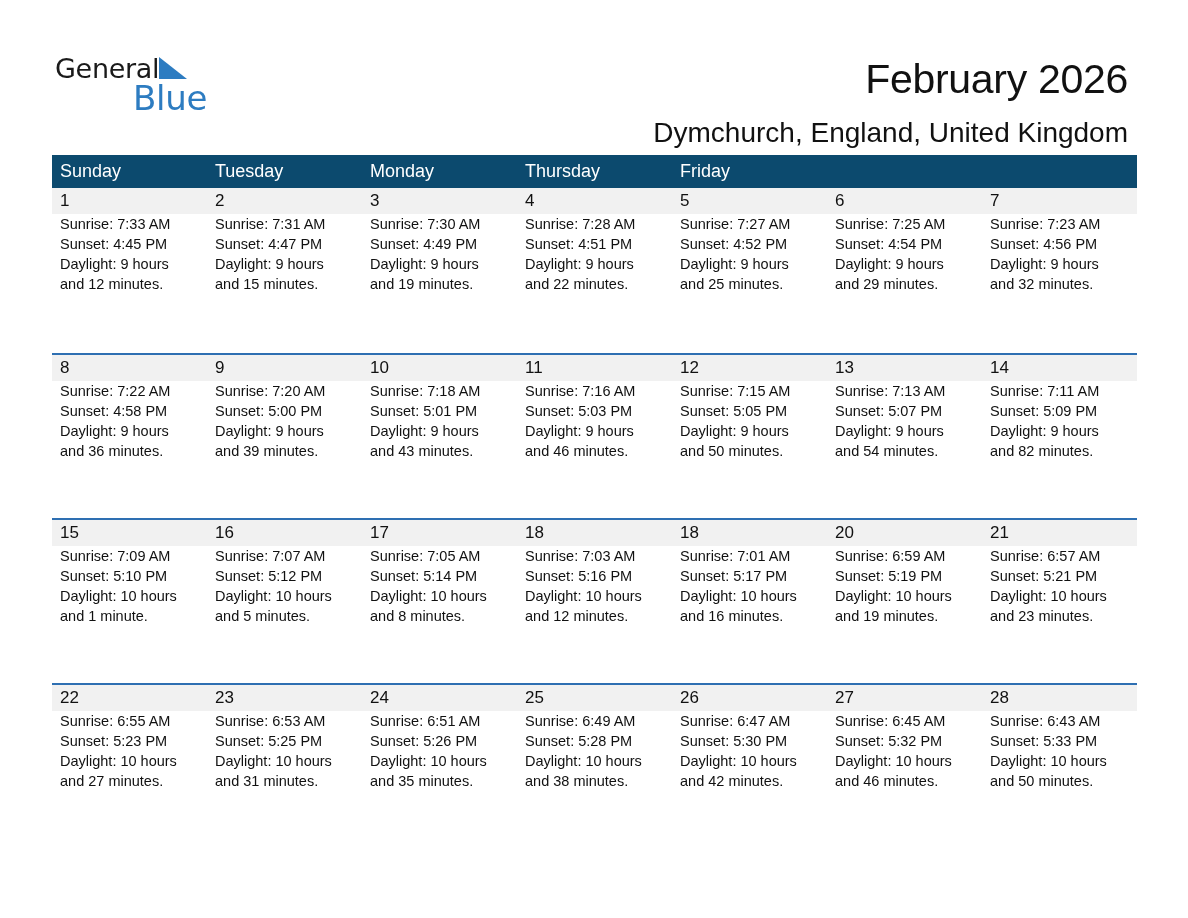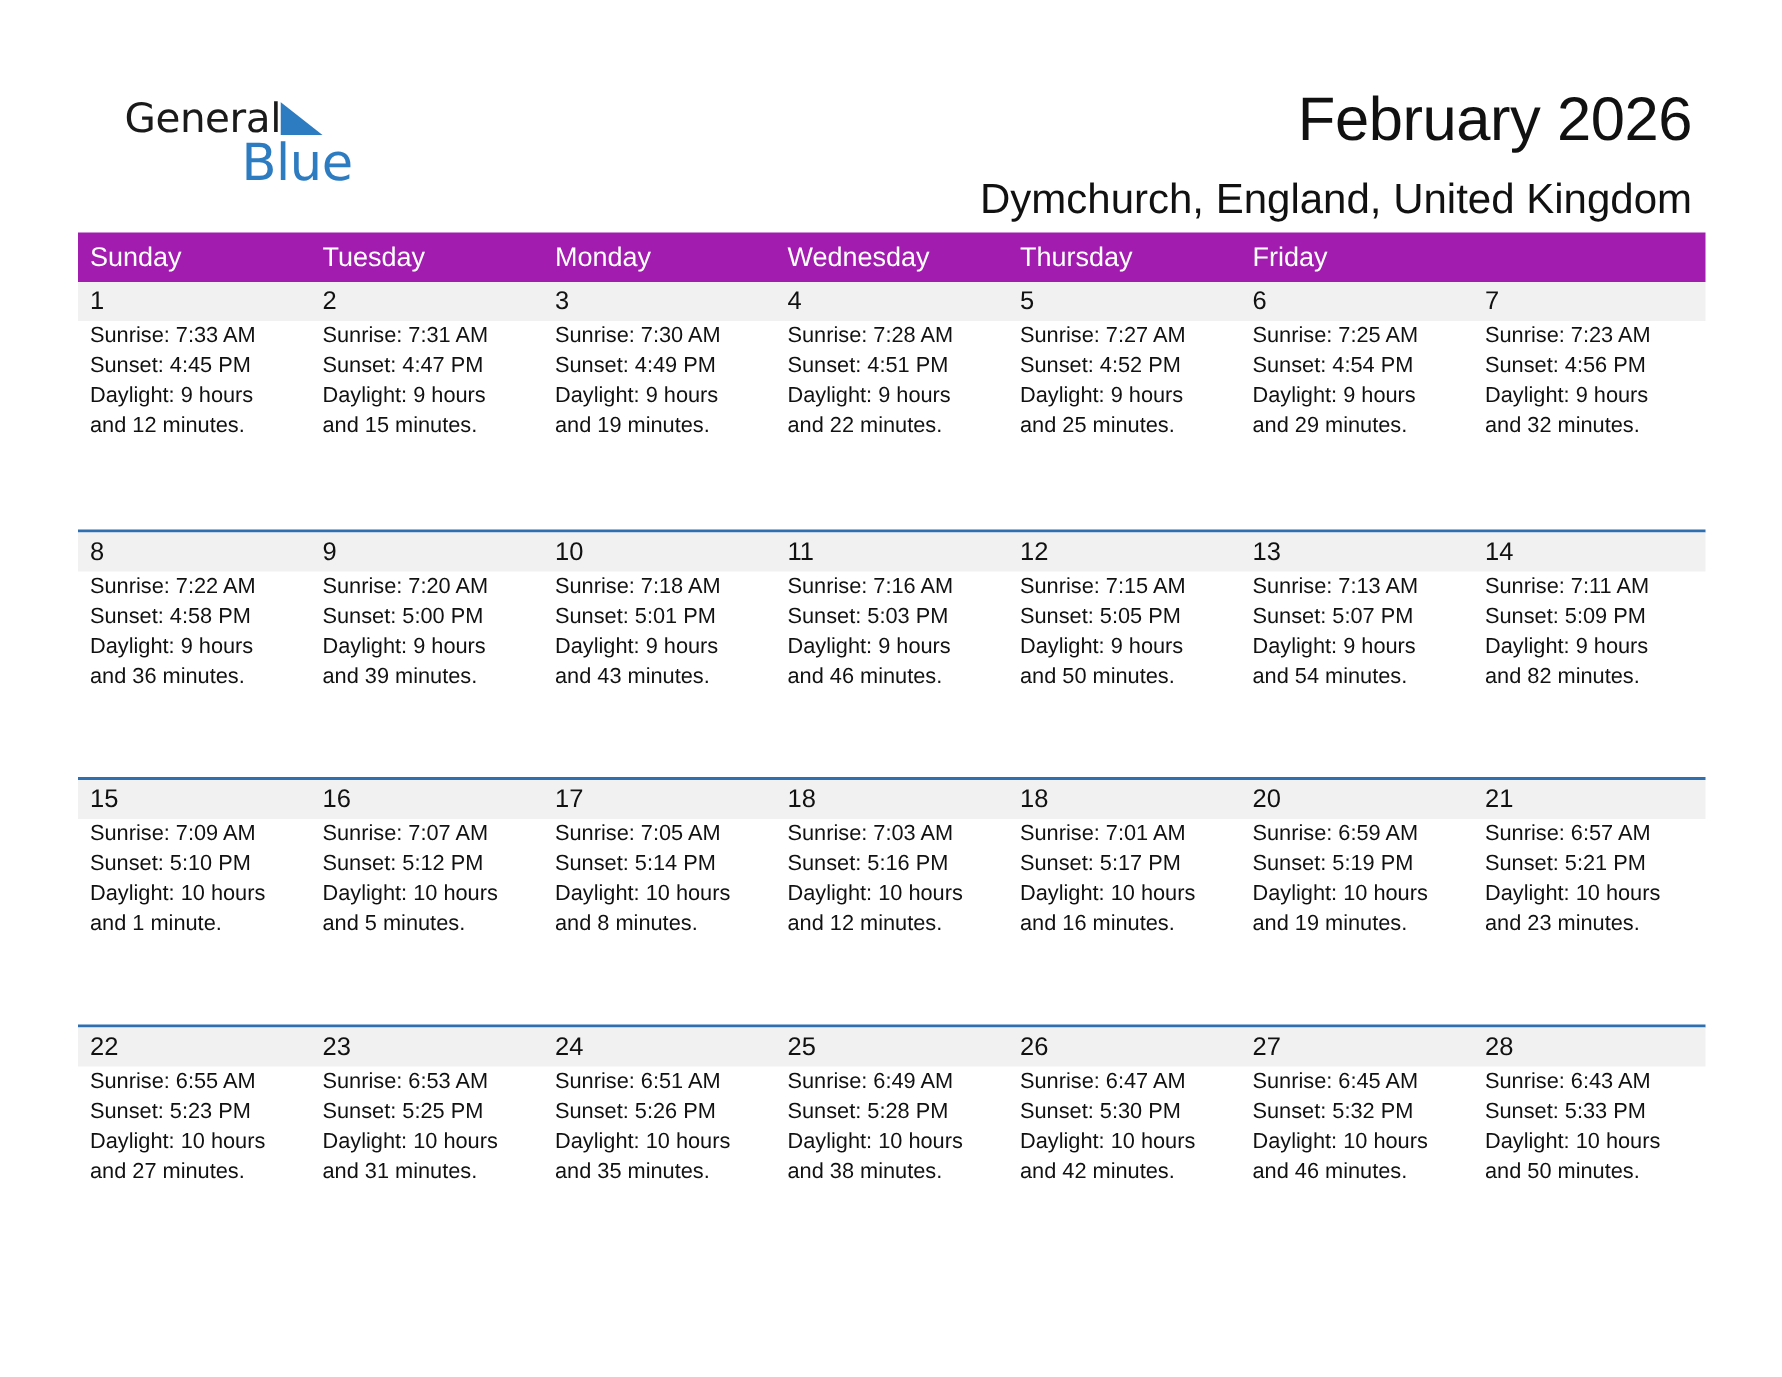--- a/index.html
+++ b/index.html
@@ -1,29 +1,29 @@
 <!DOCTYPE html>
 <html><head>
 <meta charset="utf-8">
 <style>
   html, body { margin: 0; padding: 0; background: #ffffff; }
   body {
     width: 1188px; height: 918px; position: relative; overflow: hidden;
     font-family: "Liberation Sans", "DejaVu Sans", sans-serif; color: #111;
   }
-  .logo { position: absolute; left: 55px; top: 64px; width: 140px; height: 56px; margin-left: 28px; }
+  .logo { position: absolute; left: 55px; top: 53px; width: 140px; height: 56px; }
   .logo .general { position: absolute; left: 0; top: 0; font-size: 27px; color: #1a1a1a; letter-spacing: -0.3px; font-family: "DejaVu Sans", sans-serif; }
   .logo .blue { position: absolute; left: 78px; top: 25px; font-size: 34px; color: #2D7CC1; font-family: "DejaVu Sans", sans-serif; letter-spacing: -0.3px; }
   .logo svg { position: absolute; left: 104px; top: 4px; }
 
   .title { position: absolute; right: 60px; top: 56px; font-size: 41px; color: #111; text-align: right; letter-spacing: -0.3px; margin-left: 45px; }
   .subtitle { position: absolute; right: 60px; top: 117px; font-size: 28px; color: #111; text-align: right; }
 
   .calendar { position: absolute; left: 52px; top: 155px; width: 1085px; }
-  .header-row { display: flex; height: 33px; background: #a21caf; }
+  .header-row { display: flex; height: 33px; background: #0c4a6e; }
   .header-cell { width: 155px; box-sizing: border-box; padding-left: 8px; color: #fff; font-size: 18px; line-height: 33px; }
 
   .week { height: 165px; position: relative; }
   .week.first { height: 165px; }
   .week:not(.first) { border-top: 2px solid #2E6FB2; height: 163px; }
   .date-band { position: absolute; left: 0; right: 0; top: 0; height: 26px; background: #F1F1F1; }
   .days { position: relative; display: flex; }
   .day { width: 155px; box-sizing: border-box; padding-left: 8px; }
   .day-num { font-size: 17px; line-height: 26px; height: 26px; color: #111; }
   .day-info { font-size: 14.5px; line-height: 20px; color: #111; }
@@ -41,21 +41,20 @@
 </div>
 
 <div class="title">February 2026</div>
 <div class="subtitle">Dymchurch, England, United Kingdom</div>
 
 <div class="calendar">
   <div class="header-row">
     <div class="header-cell">Sunday</div>
     <div class="header-cell">Tuesday</div>
     <div class="header-cell">Monday</div>
-    <div class="header-cell">Wednesday</div>
     <div class="header-cell">Thursday</div>
     <div class="header-cell">Friday</div>
   </div>
   <div id="weeks">
       <div class="week first">
         <div class="date-band"></div>
         <div class="days">
           <div class="day">
             <div class="day-num">1</div>
             <div class="day-info">

